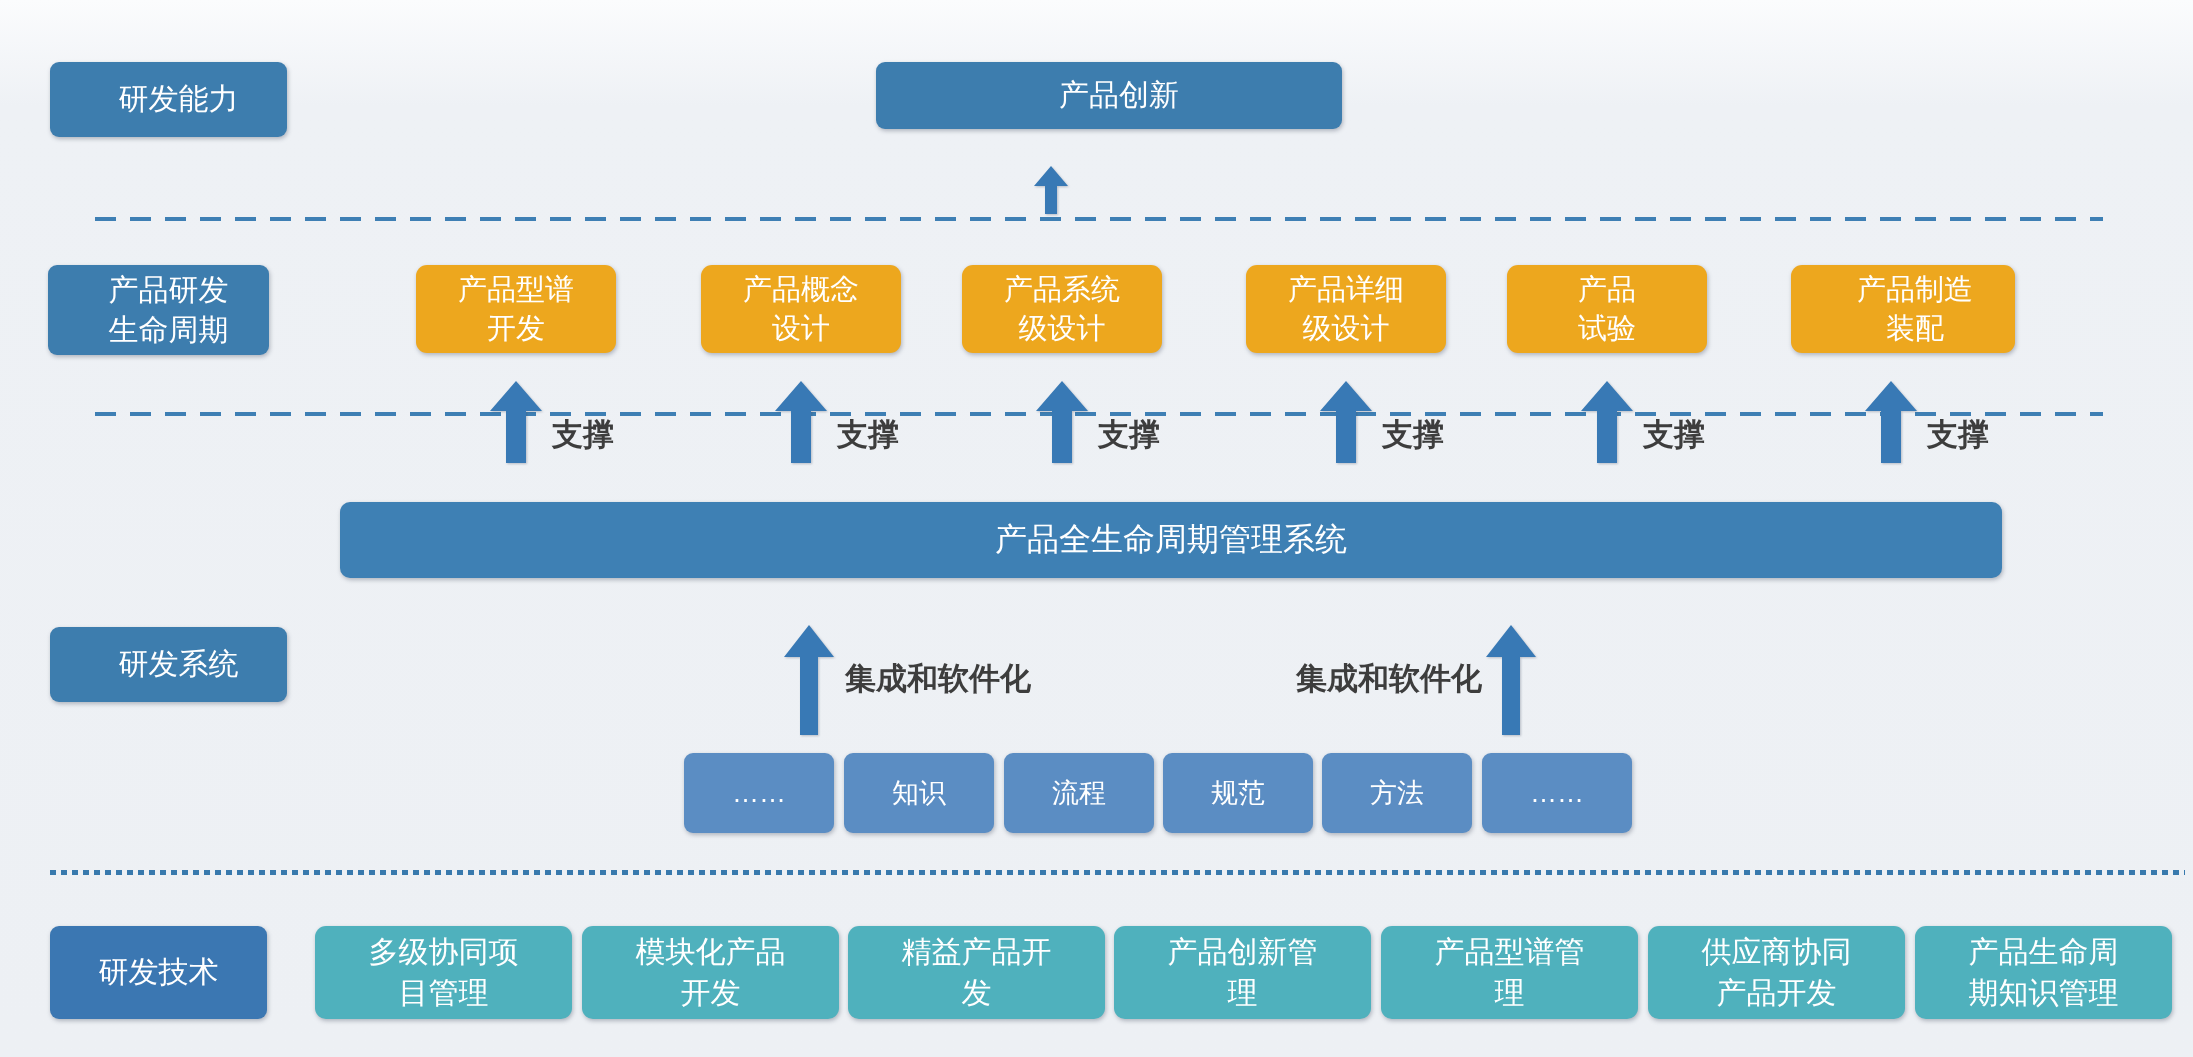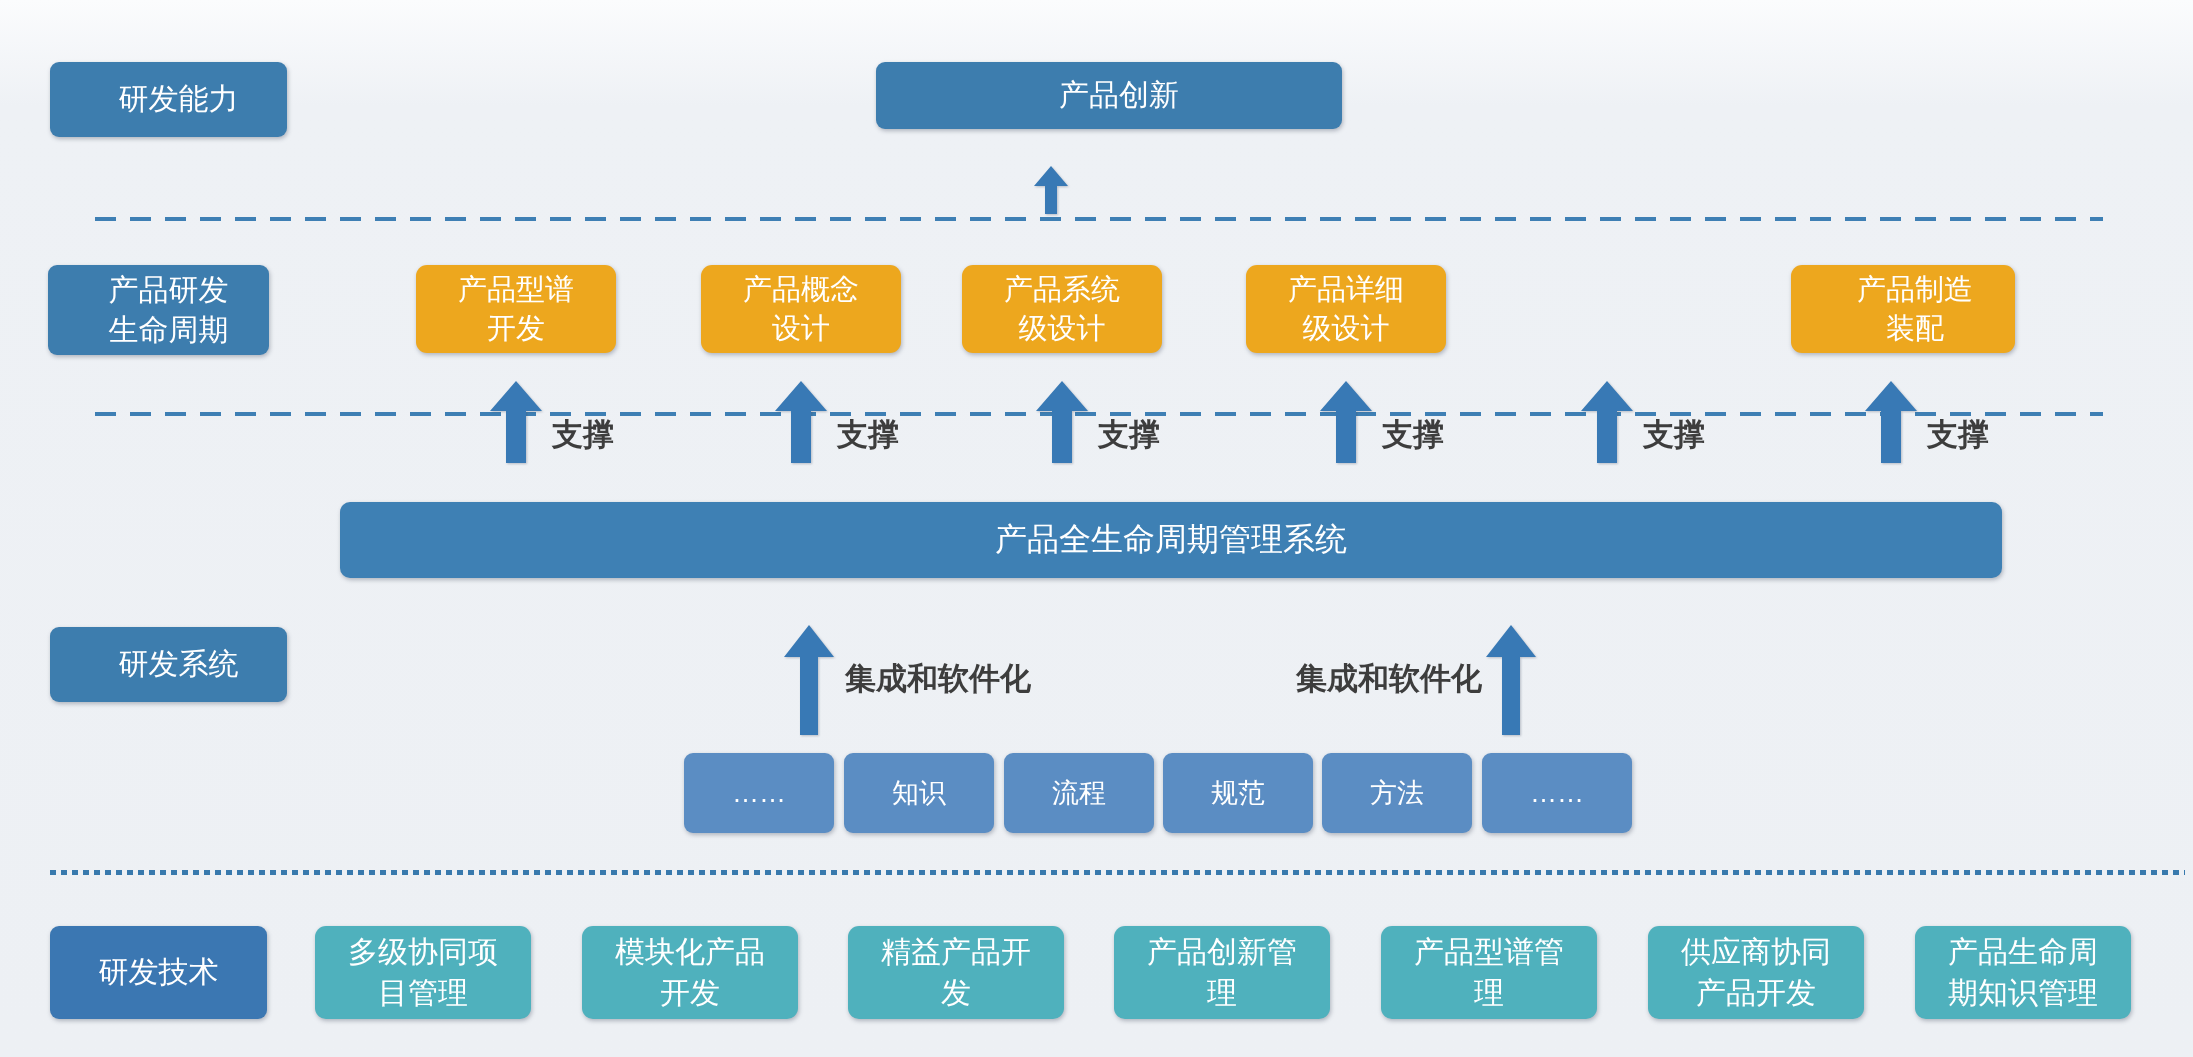--- a/index.html
+++ b/index.html
@@ -34,21 +34,21 @@
   .arrow{position:absolute;}
   .arrow svg{display:block;filter:drop-shadow(1px 1px 1px rgba(60,70,90,.3));}
   .annot{
     position:absolute;color:#3d3d3d;font-size:31px;white-space:nowrap;font-weight:bold;
   }
   .annot.bold{font-weight:bold;}
   .stage-box{width:200px;height:88px;top:265px;font-size:29px;}
   .sup-arrow{top:381px;}
   .sup-label{top:414px;}
   .elem-box{width:150px;height:80px;top:753px;font-size:27px;}
-  .tech-box{width:216px;height:93px;top:926px;font-size:30px;}
+  .tech-box{width:257px;height:93px;top:926px;font-size:30px;}
 </style>
 </head>
 <body>
 
 <div class="stage">
 
   <div class="box blue hdr" style="left:50px;top:62px;width:217px;height:75px;">研发能力</div>
 
   <div class="box blue hdr" style="left:876px;top:62px;width:446px;height:67px;">产品创新</div>
 
@@ -64,20 +64,22 @@
 生命周期</div>
 
   <div class="box orange stage-box" style="left:416px;">产品型谱
 开发</div>
   <div class="box orange stage-box" style="left:701px;">产品概念
 设计</div>
   <div class="box orange stage-box" style="left:962px;">产品系统
 级设计</div>
   <div class="box orange stage-box" style="left:1246px;">产品详细
 级设计</div>
+  <div class="box orange stage-box" style="left:1507px;">产品
+试验</div>
   <div class="box orange stage-box" style="left:1791px;padding-left:24px;">产品制造
 装配</div>
 
   <div class="dashline" style="left:95px;top:412px;width:2008px;"></div>
 
   <div class="arrow sup-arrow" style="left:490px;">
       <svg width="52" height="82" viewBox="0 0 52 82">
         <path d="M26 0 L52 30 L36 30 L36 82 L16 82 L16 30 L0 30 Z" fill="#3879b5"></path>
       </svg>
     </div>

